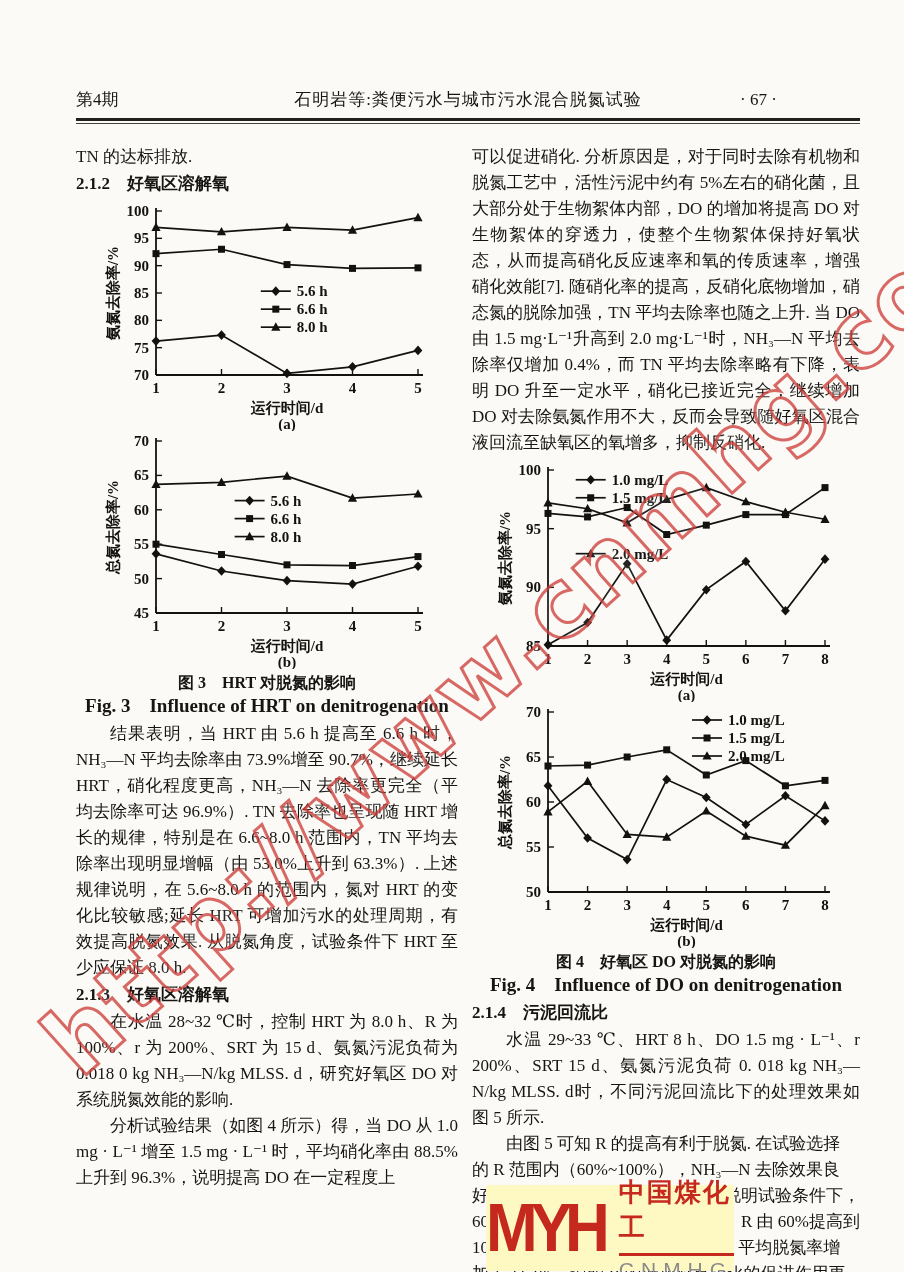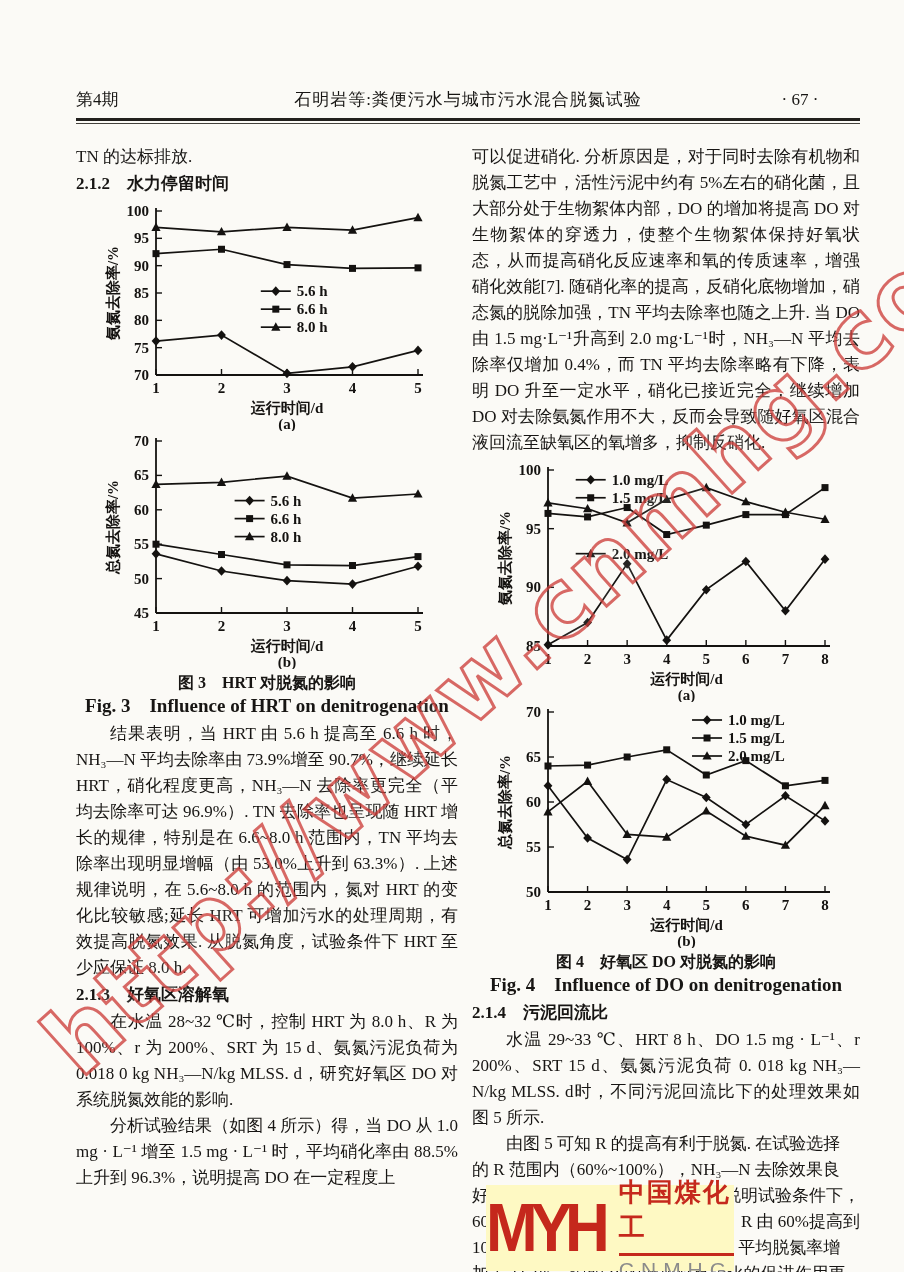--- a/index.html
+++ b/index.html
@@ -8,21 +8,21 @@
   body{
     width:904px;height:1272px;position:relative;overflow:hidden;
     background:#fbfaf6;color:var(--ink);
     font-family:"Liberation Serif","DejaVu Serif",serif;
   }
   .page{position:relative;width:904px;height:1272px;padding:64px 44px 20px 76px;}
   
   .hdr{display:flex;align-items:baseline;font-size:17px;}
   .hdr-issue{width:120px;white-space:nowrap;margin-top:24px;}
   .hdr-title{flex:1;text-align:center;letter-spacing:1px;}
-  .hdr-page{width:120px;text-align:center;white-space:nowrap;}
+  .hdr-page{width:120px;text-align:left;white-space:nowrap;}
   .rule-thick{height:3px;background:#22201d;margin-top:7px;}
   .rule-thin{height:1px;background:#44413c;margin-top:2px;}
   
   .cols{display:flex;gap:14px;margin-top:20px;}
   .col{width:385px;}
   .col-r{width:391px;}
   p{margin:0;text-indent:2em;text-align:justify;font-size:17px;line-height:26px;}
   p.noindent{text-indent:0;}
   h3{margin:1px 0;font-size:17px;line-height:26px;font-weight:bold;}
   
@@ -70,21 +70,21 @@
     <span class="hdr-title">石明岩等:粪便污水与城市污水混合脱氮试验</span>
     <span class="hdr-page">· 67 ·</span>
   </header>
   <div class="rule-thick"></div>
   <div class="rule-thin"></div>
 
   <main class="cols">
 
     <section class="col">
       <p class="noindent">TN 的达标排放.</p>
-      <h3>2.1.2　水力停留时间</h3>
+      <h3>2.1.2　好氧区溶解氧</h3>
 
       <figure>
         <svg class="chart" width="330" height="230">
             <line x1="54" y1="7" x2="54" y2="174" stroke="#141210" stroke-width="1.8"></line>
             <line x1="54" y1="174" x2="321" y2="174" stroke="#141210" stroke-width="1.8"></line>
             <line x1="54" y1="174" x2="60" y2="174" stroke="#141210" stroke-width="1.4"></line>
             <text x="47" y="179" text-anchor="end" font-size="15" font-weight="bold" fill="#141210">70</text>
             <line x1="54" y1="146.66666666666669" x2="60" y2="146.66666666666669" stroke="#141210" stroke-width="1.4"></line>
             <text x="47" y="151.66666666666669" text-anchor="end" font-size="15" font-weight="bold" fill="#141210">75</text>
             <line x1="54" y1="119.33333333333333" x2="60" y2="119.33333333333333" stroke="#141210" stroke-width="1.4"></line>

